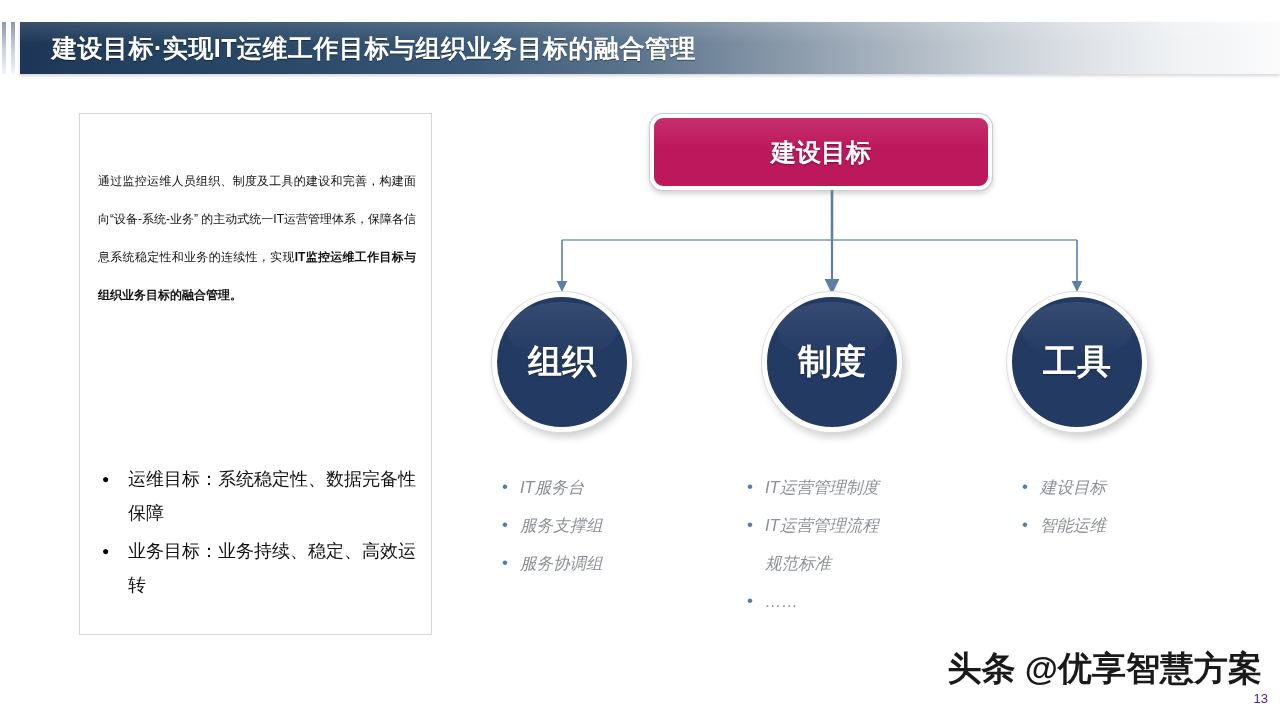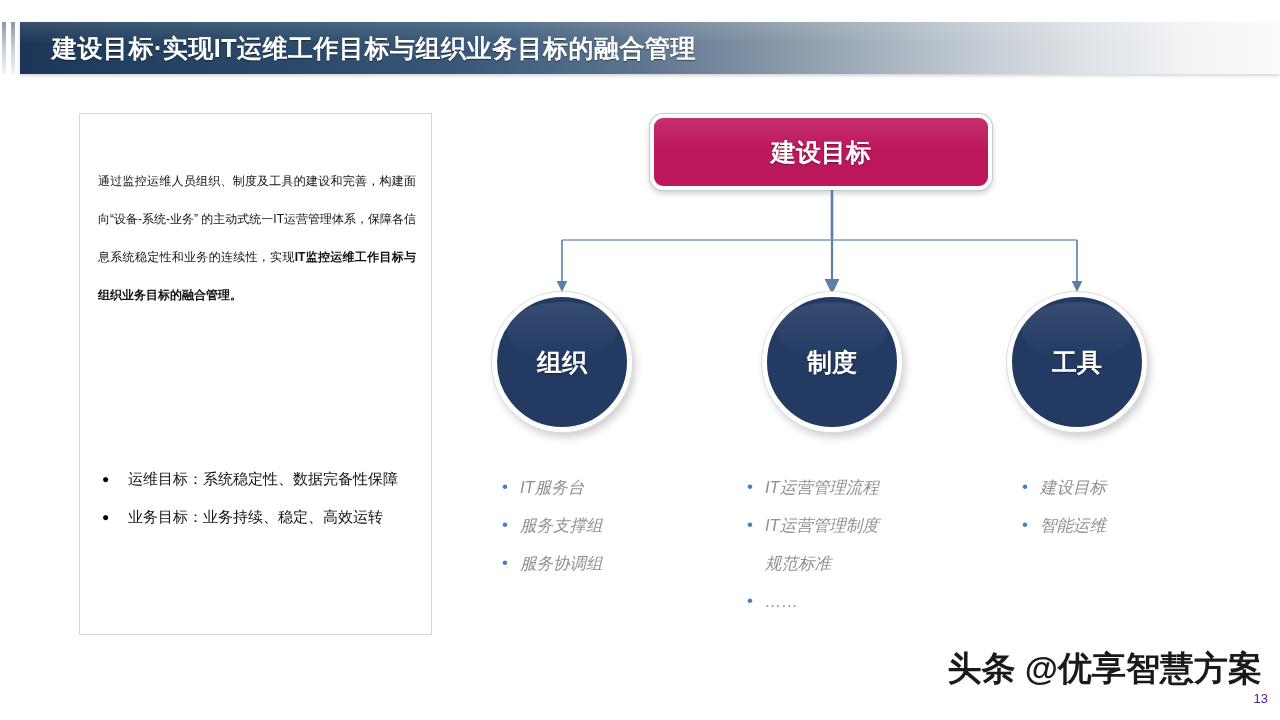--- a/index.html
+++ b/index.html
@@ -50,21 +50,21 @@
     font-size:12px; line-height:38px; color:#111111;
     text-align:justify; text-justify:inter-ideograph;
   }
   #panel-paragraph .em { font-weight:bold; }
   #panel-bullets {
     position:absolute; left:22px; top:348px; width:318px;
     list-style:none;
   }
   #panel-bullets li {
     position:relative; padding-left:26px;
-    font-size:15px; line-height:34px; color:#111111;
+    font-size:18px; line-height:34px; color:#111111;
     margin-bottom:4px;
   }
   #panel-bullets li::before {
     content:"●"; position:absolute; left:0; top:0;
     font-size:12px; line-height:34px; color:#000000;
   }
 
   
   #diagram { position:absolute; left:440px; top:100px; width:800px; height:580px; }
 
@@ -96,21 +96,21 @@
     box-shadow:0 0 0 1px #d9dde2, 3px 5px 9px rgba(0,0,0,0.20);
   }
   .node-circle::after{
     content:""; position:absolute; left:8%; top:4%; width:84%; height:44%;
     border-radius:50%;
     background:linear-gradient(to bottom,rgba(255,255,255,0.09),rgba(255,255,255,0));
   }
   .node-label {
     position:absolute; left:0; top:0; width:100%; height:100%;
     display:flex; align-items:center; justify-content:center;
-    font-size:25px; font-weight:bold; color:#ffffff;
+    font-size:34px; font-weight:bold; color:#ffffff;
     text-shadow:0 1px 2px rgba(0,0,0,0.35);
   }
   #circle-org  { left:52px;  top:192px; }
   #circle-sys  { left:322px; top:192px;text-align:right; }
   #circle-tool { left:567px; top:192px; }
 
   .sub-list { position:absolute; list-style:none; }
   .sub-list li {
     position:relative; padding-left:20px;
     font-size:16.5px; line-height:38px;
@@ -190,22 +190,22 @@
     <div class="node-label">工具</div>
   </div>
 
   <ul id="list-org" class="sub-list">
     <li><span>IT服务台</span></li>
     <li><span>服务支撑组</span></li>
     <li><span>服务协调组</span></li>
   </ul>
 
   <ul id="list-sys" class="sub-list">
+    <li><span>IT运营管理制度</span></li>
     <li><span>IT运营管理流程</span></li>
-    <li><span>IT运营管理制度</span></li>
     <li class="cont"><span>规范标准</span></li>
     <li><span>……</span></li>
   </ul>
 
   <ul id="list-tool" class="sub-list">
     <li><span>建设目标</span></li>
     <li><span>智能运维</span></li>
   </ul>
 </div>
 

